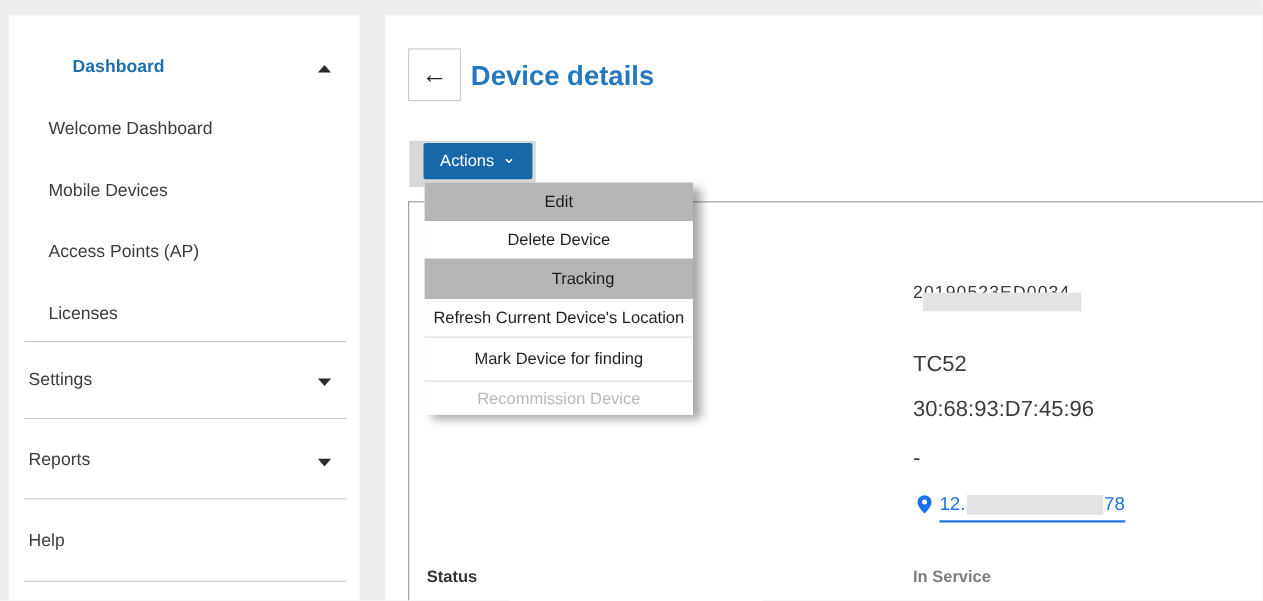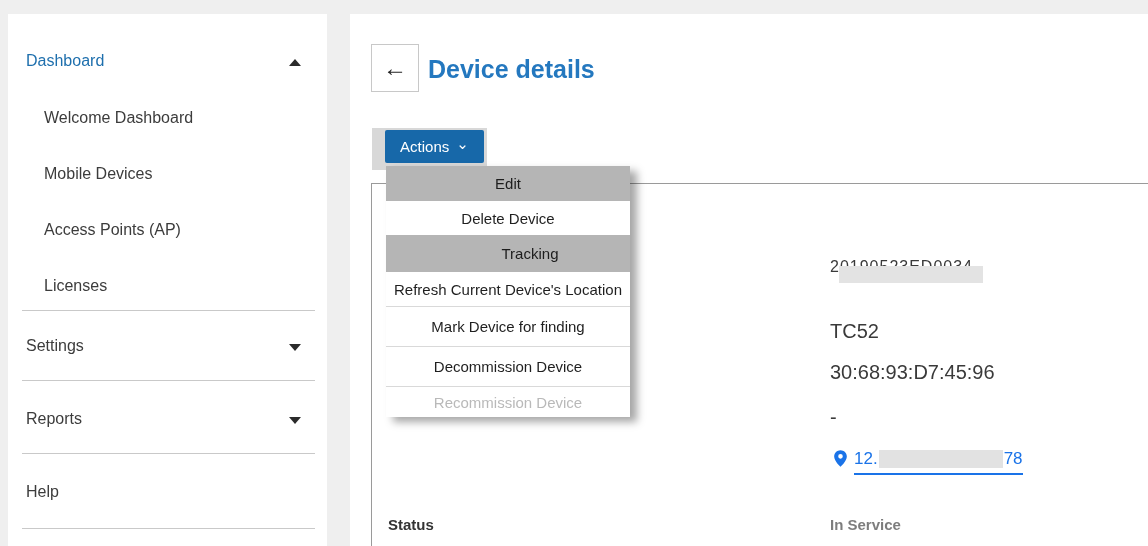--- a/index.html
+++ b/index.html
@@ -12,21 +12,21 @@
     color:#3c3c3c;
   }
   .card { position:absolute; background:#ffffff; }
 
   
   #sidebar { left:8px; top:14px; width:319px; height:532px; }
   .side-item { position:absolute; left:18px; right:10px; font-size:16px; color:#3c3c3c; cursor:pointer; }
   .side-item .lbl { display:inline-block; }
   .side-sub { left:36px; }
   .side-section-label { font-weight:700; }
-  .side-active { color:#1e6fad; font-weight:400; }
+  .side-active { color:#1e6fad; font-weight:700;margin-left:40px; }
   .caret { position:absolute; right:16px; top:7px; width:0; height:0; }
   .caret-up   { border-left:6px solid transparent; border-right:6px solid transparent; border-bottom:7px solid #2b2b2b; }
   .caret-down { border-left:6px solid transparent; border-right:6px solid transparent; border-top:7px solid #2b2b2b; }
   .side-divider { position:absolute; left:14px; right:12px; border-top:1px solid #c9c9c9; }
 
   
   #main { left:350px; top:14px; width:798px; height:532px; }
 
   #back-btn {
     position:absolute; left:21px; top:30px; width:48px; height:48px;
@@ -174,21 +174,18 @@
     </div>
     <div class="menu-row menu-header" style="height:37px;padding-left:44px;">
       <span>Tracking</span>
     </div>
     <div class="menu-row menu-item">
       <span>Refresh Current Device's Location</span>
     </div>
     <div class="menu-row menu-item tall bordered">
       <span>Mark Device for finding</span>
     </div>
-    <div class="menu-row menu-item tall bordered">
-      <span>Decommission Device</span>
-    </div>
     <div class="menu-row menu-item disabled bordered">
       <span>Recommission Device</span>
     </div>
   </div>
 
 </main>
 
 </body></html>

